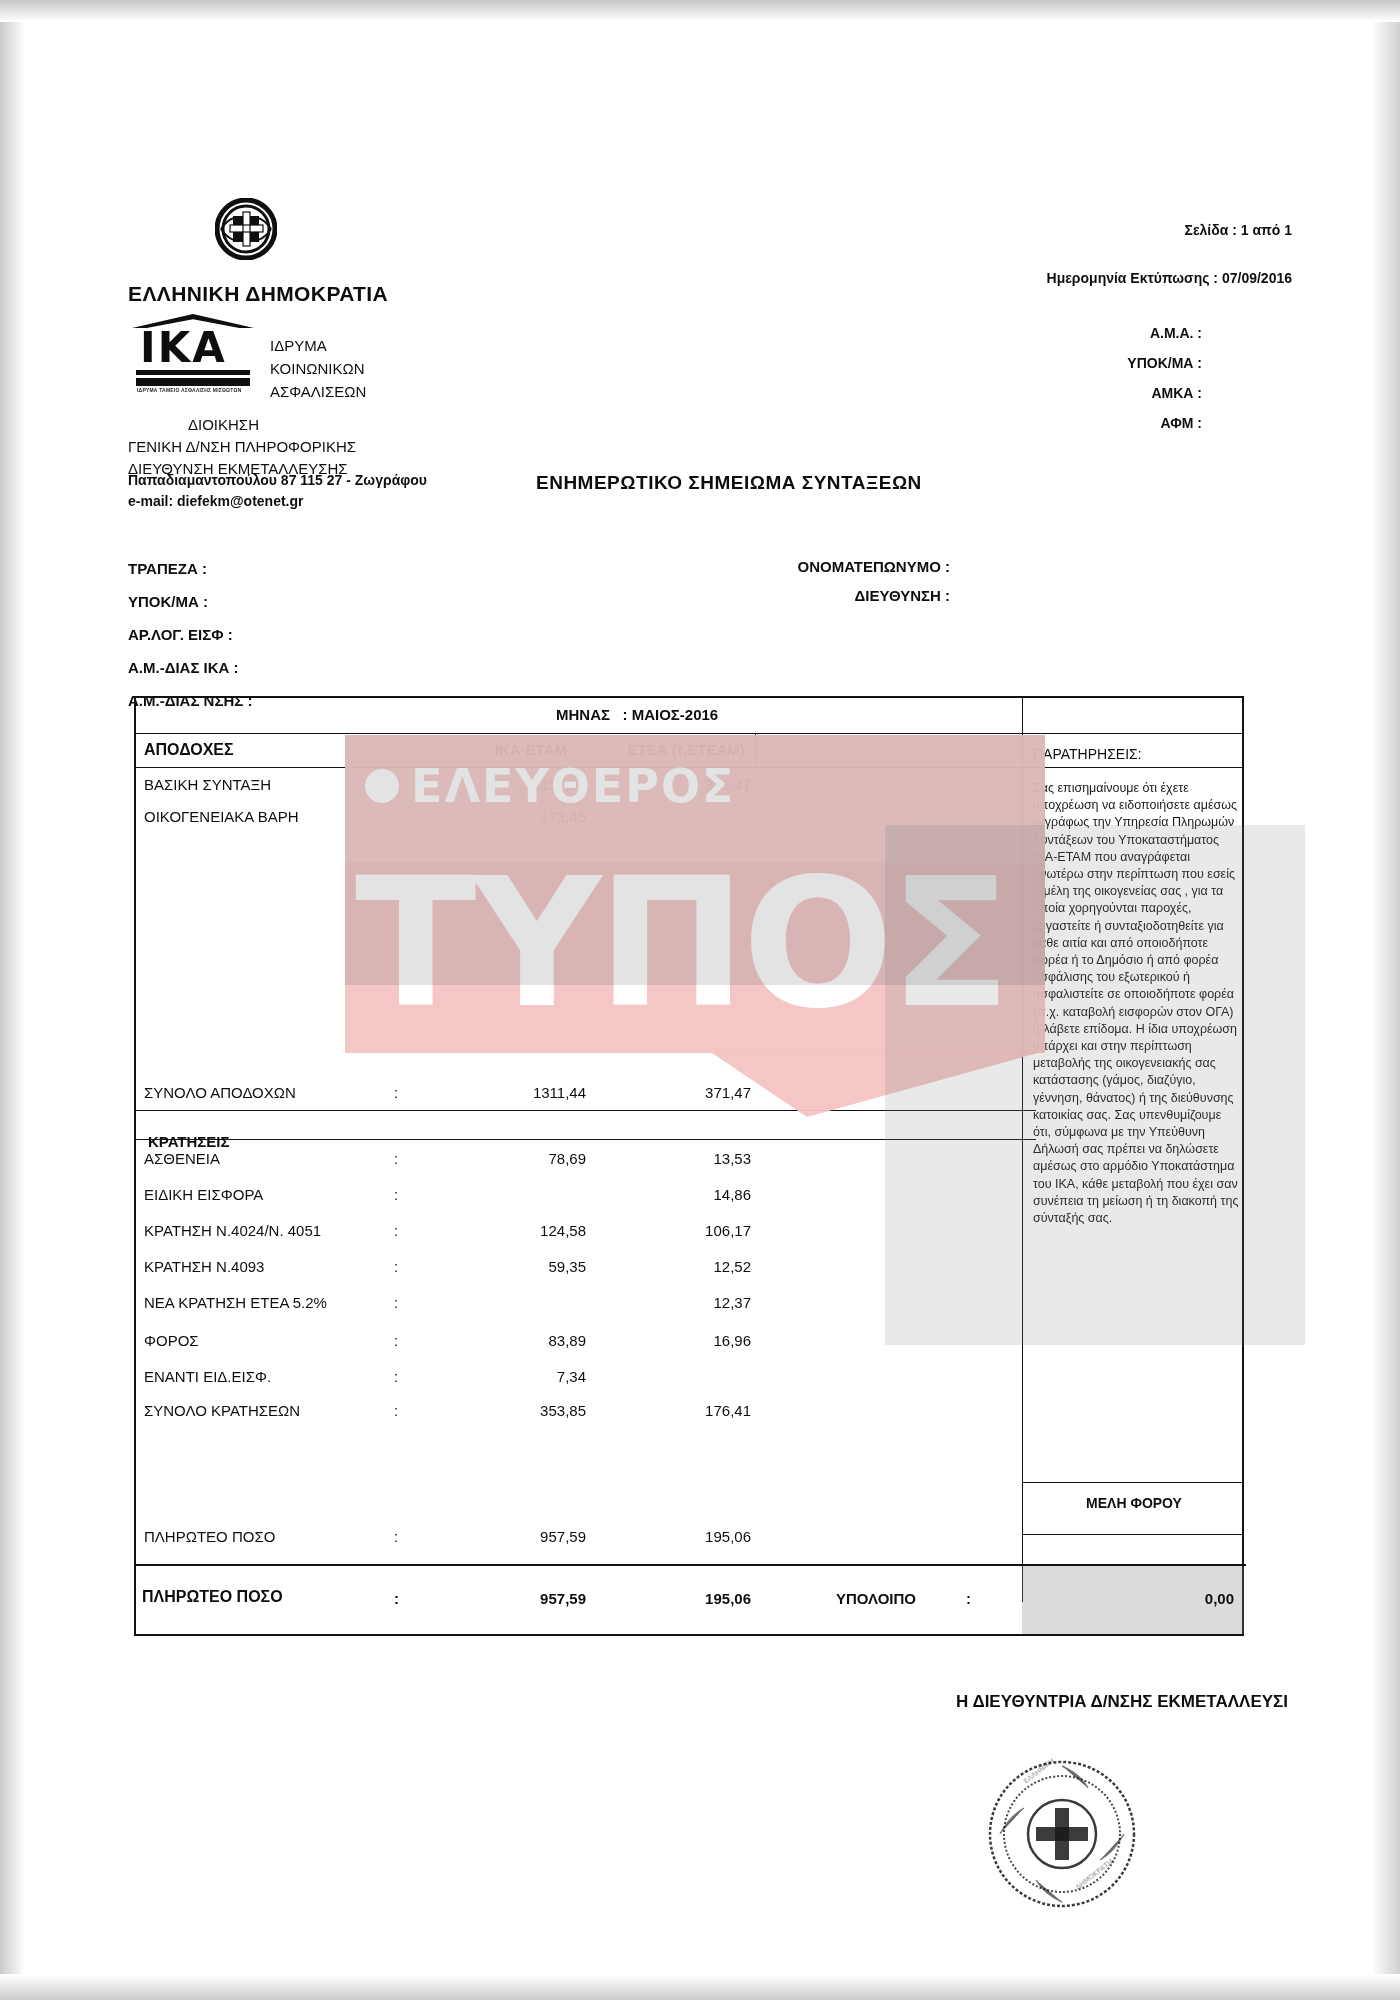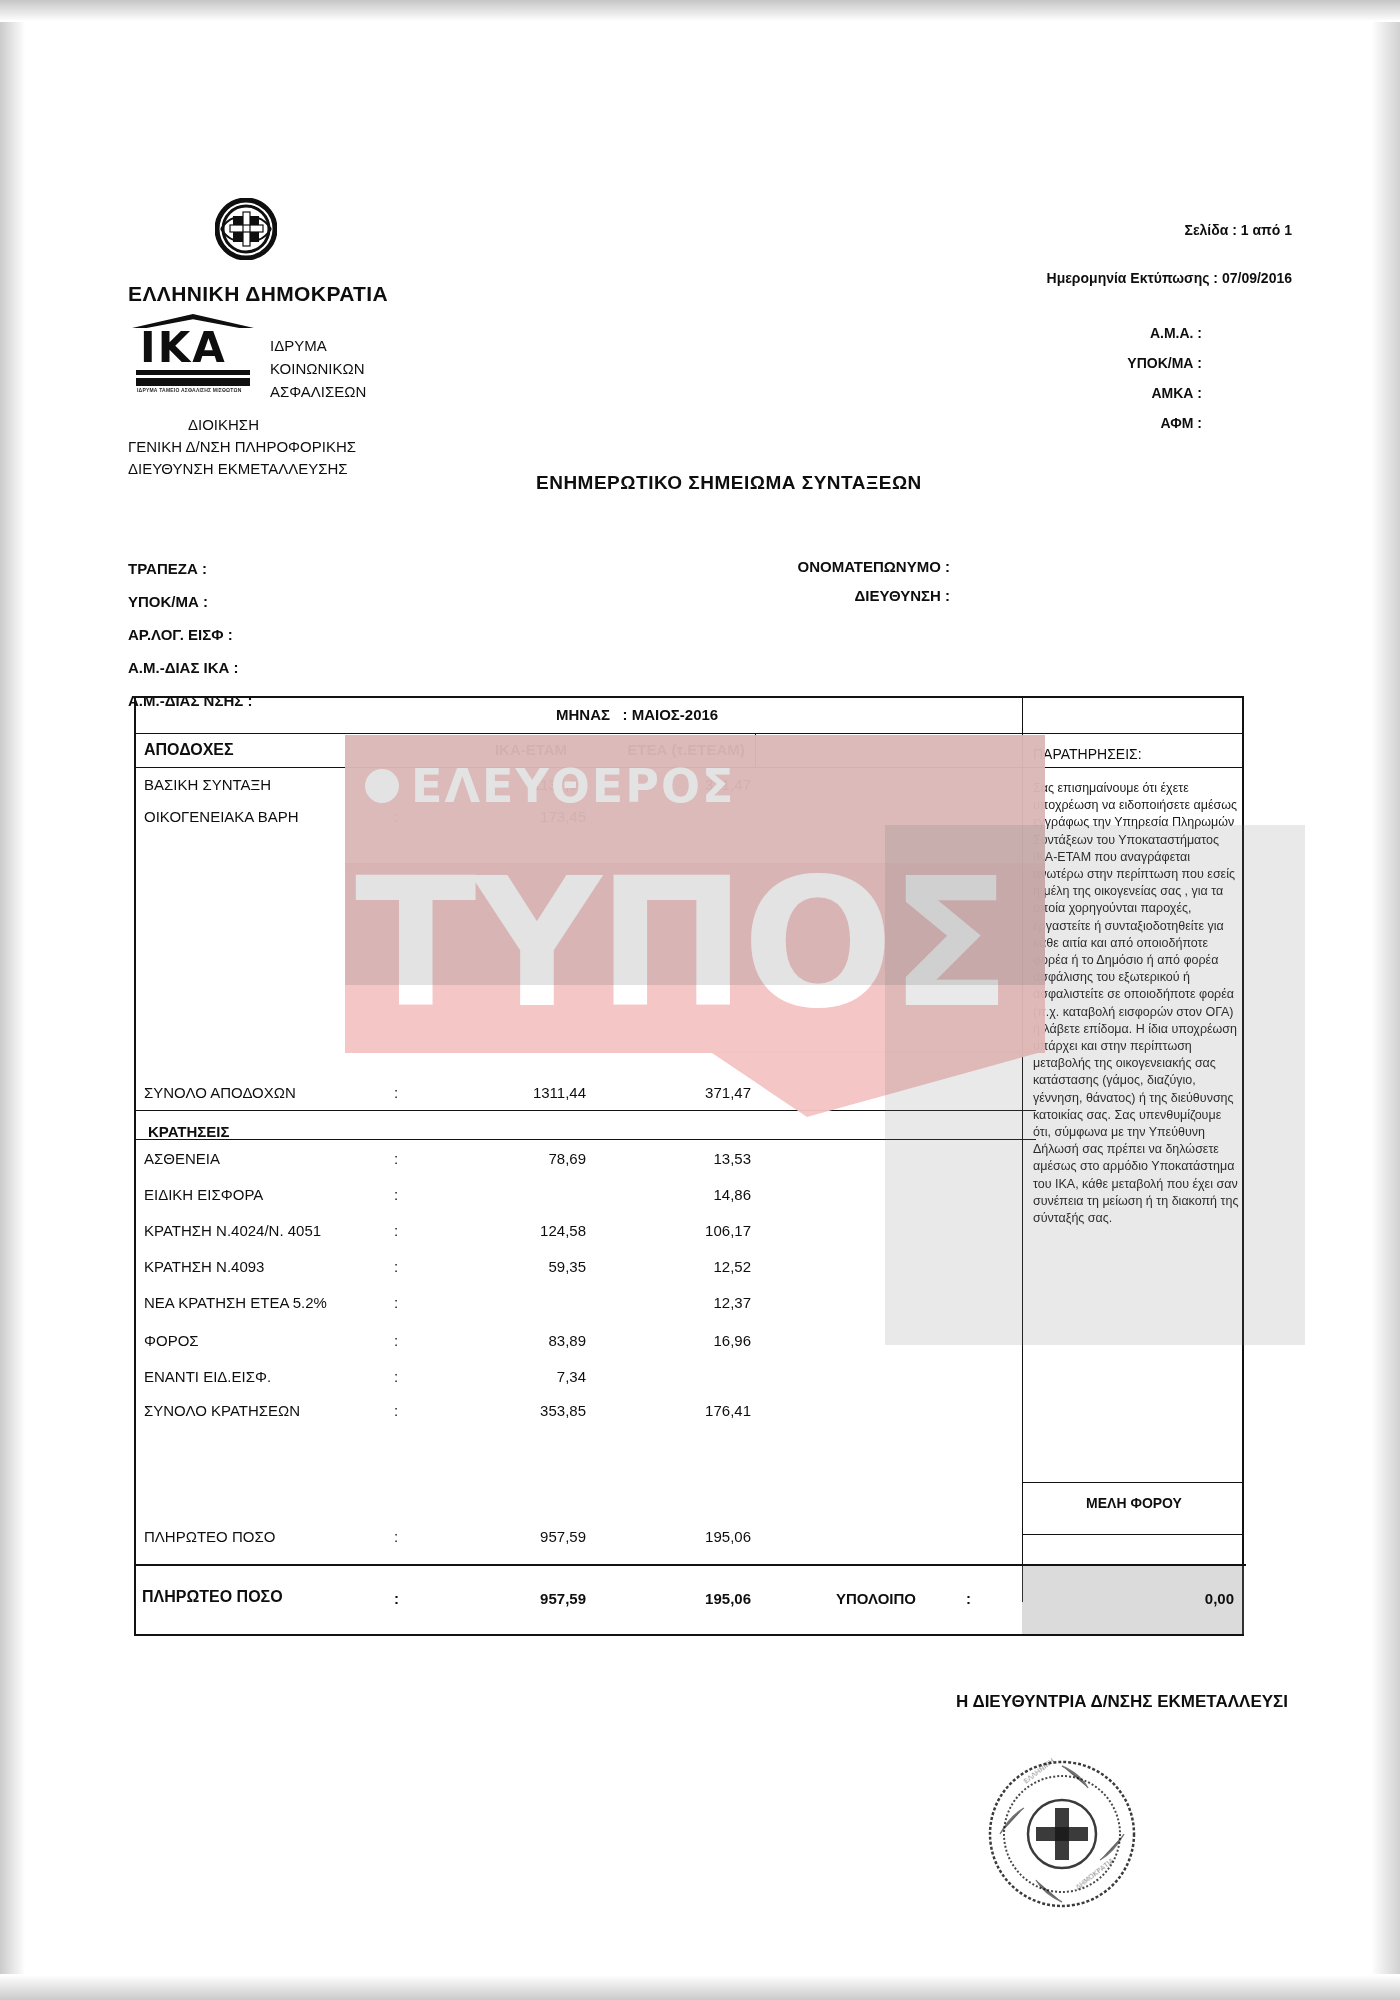--- a/index.html
+++ b/index.html
@@ -177,21 +177,21 @@
     position: absolute; left: 455px; top: 4px; width: 160px;
     font-size: 15px; text-align: right; white-space: nowrap;
   }
 
   .sec-krat {
     position: absolute; left: 0px; width: 900px; height: 30px;
     border-top: 1.5px solid #141414; border-bottom: 1.5px solid #141414;
     box-sizing: border-box;
   }
   .sec-krat .t {
-    position: absolute; left: 12px; top: 12px;
+    position: absolute; left: 12px; top: 22px;
     font-size: 15px; font-weight: bold; white-space: nowrap;
   }
 
   
   .remarks {
     position: absolute; left: 886px; top: 0px;
     width: 222px; height: 784px;
     border-left: 1.5px solid #141414;
     box-sizing: border-box;
   }
@@ -356,20 +356,24 @@
     <div>ΚΟΙΝΩΝΙΚΩΝ</div>
     <div>ΑΣΦΑΛΙΣΕΩΝ</div>
   </div>
 
   <div class="dept-lines">
     <div class="l1">ΔΙΟΙΚΗΣΗ</div>
     <div>ΓΕΝΙΚΗ Δ/ΝΣΗ ΠΛΗΡΟΦΟΡΙΚΗΣ</div>
     <div>ΔΙΕΥΘΥΝΣΗ ΕΚΜΕΤΑΛΛΕΥΣΗΣ</div>
   </div>
 
+  <div class="addr-lines">
+    <div>Παπαδιαμαντοπούλου 87 115 27 - Ζωγράφου</div>
+    <div>e-mail: diefekm@otenet.gr</div>
+  </div>
 
   <div class="doc-title">ΕΝΗΜΕΡΩΤΙΚΟ ΣΗΜΕΙΩΜΑ ΣΥΝΤΑΞΕΩΝ</div>
 
   <div class="tr-page">
     <span>Σελίδα :</span>
     <span>1 από 1</span>
   </div>
   <div class="tr-date">
     <span>Ημερομηνία Εκτύπωσης :</span>
     <span>07/09/2016</span>

